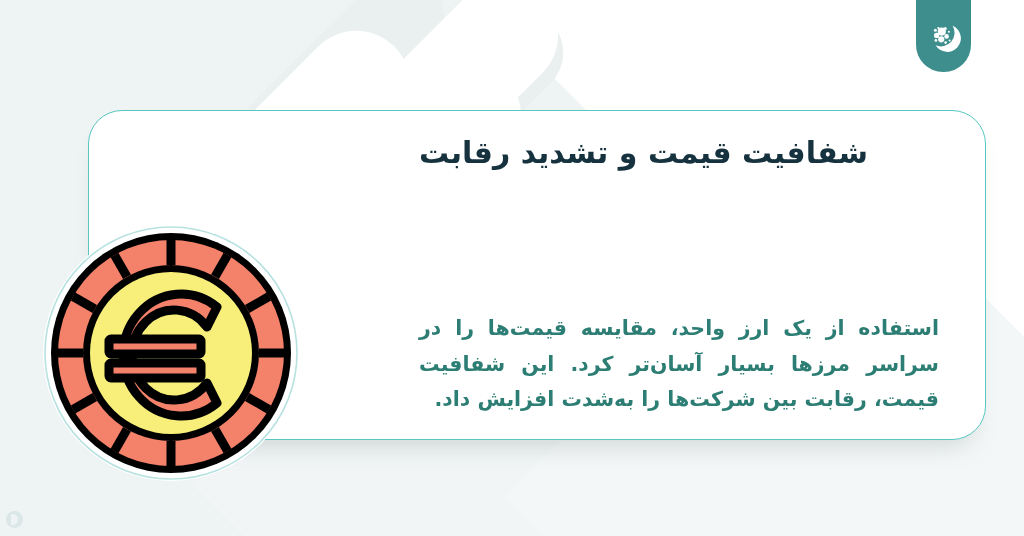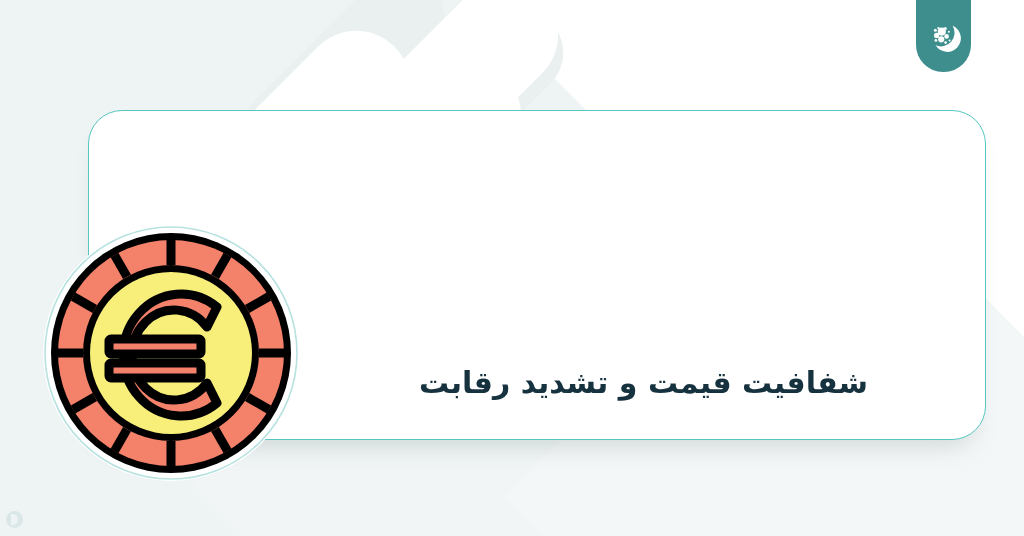--- a/index.html
+++ b/index.html
@@ -149,21 +149,21 @@
     box-shadow: 0 18px 26px -14px rgba(120,140,140,.33);
     z-index: 3;
   }
 
   .card-inner {
     position: absolute;
     inset: 0;
     padding: 22px 46px 22px 330px;
     display: flex;
     flex-direction: column;
-    justify-content: flex-end;
+    justify-content: space-between;
     align-items: flex-end;
     text-align: right;
     direction: rtl;
   }
 
   .card-title {
     font-size: 30px;
     font-weight: 800;
     color: #17323f;
     letter-spacing: -0.2px;
@@ -228,20 +228,21 @@
         <circle cx="18.6" cy="23.6" r="1.3" fill="#ffffff"></circle>
         <circle cx="22.6" cy="21.6" r="1.0" fill="#ffffff"></circle>
         <circle cx="21.9" cy="12.7" r="1.0" fill="#ffffff"></circle>
       </svg>
     </span>
   </div>
 
   <div class="card">
     <div class="card-inner">
       <div class="card-title">شفافیت قیمت و تشدید رقابت</div>
+      <div class="card-body">استفاده از یک ارز واحد، مقایسه قیمت‌ها را در سراسر مرزها بسیار آسان‌تر کرد. این شفافیت قیمت، رقابت بین شرکت‌ها را به‌شدت افزایش داد.</div>
     </div>
   </div>
 
   <div class="coin-wrap">
     <svg width="262" height="262" viewBox="0 0 262 262" aria-hidden="true">
 
       <circle cx="131" cy="131" r="128" fill="#ffffff"></circle>
       <circle cx="131" cy="131" r="126" fill="none" stroke="#b7e2e0" stroke-width="1.6"></circle>
 
       <circle cx="131" cy="131" r="120" fill="#000000"></circle>

